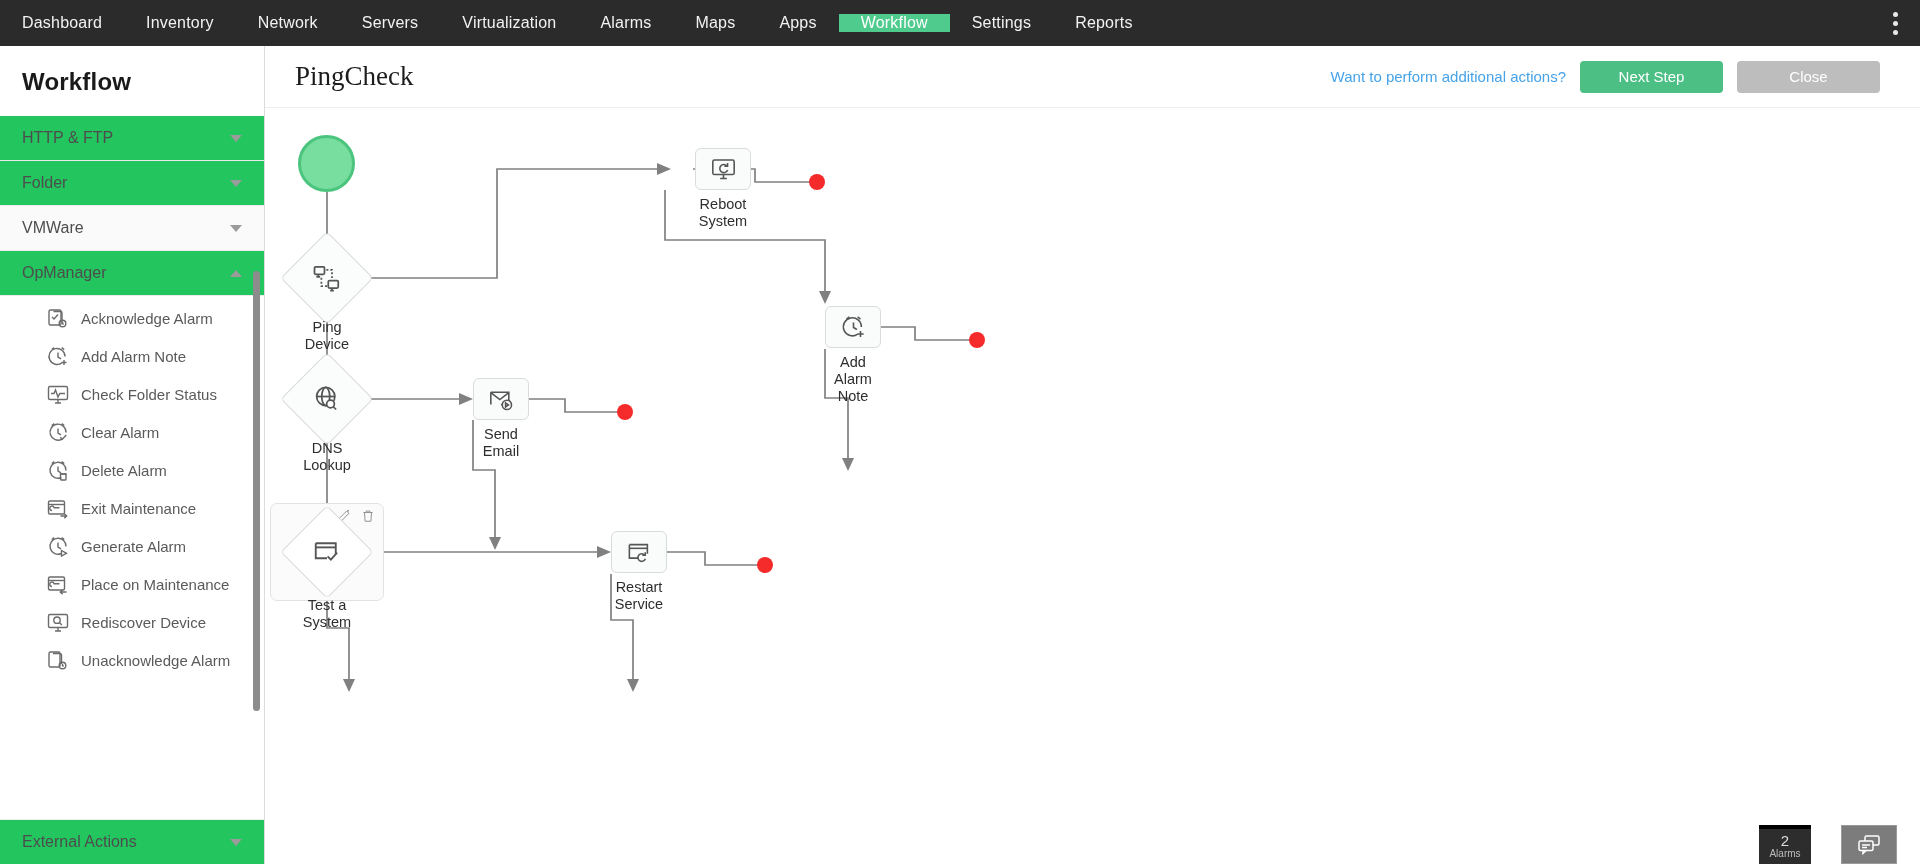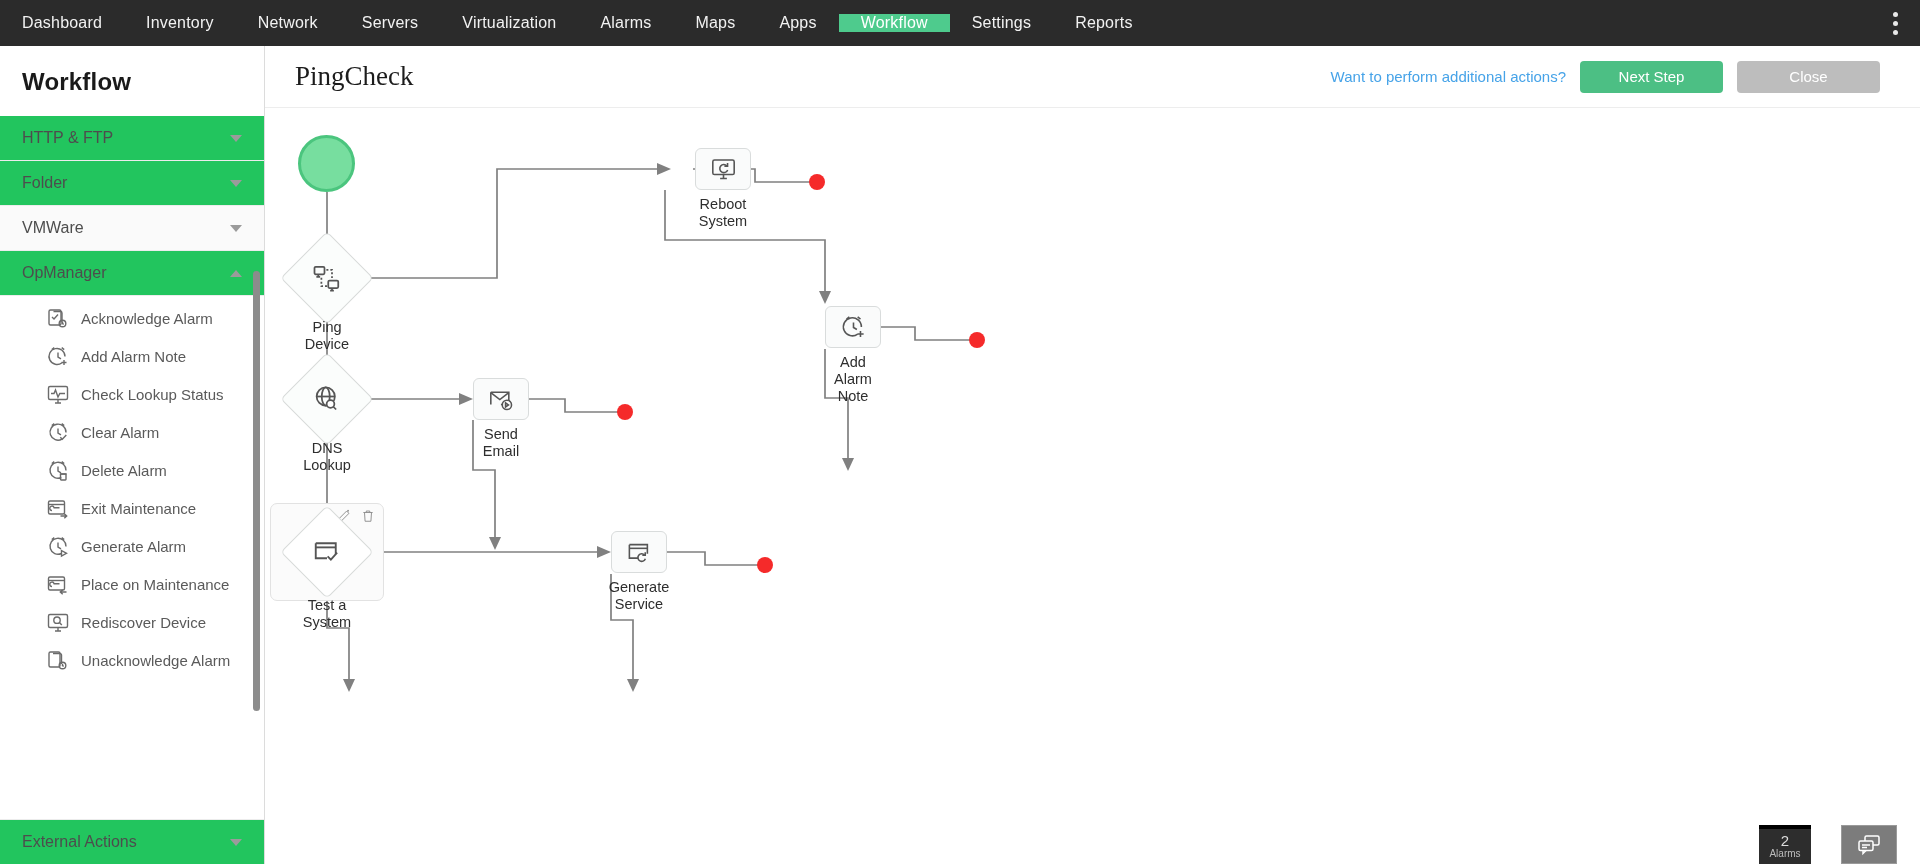--- a/index.html
+++ b/index.html
@@ -204,21 +204,21 @@
       </div>
 
       <div class="sb-item">
         <span class="ico">
           <svg viewBox="0 0 24 24" fill="none" stroke="#6b6b6b" stroke-width="1.4">
               <rect x="2.5" y="3.5" width="19" height="13" rx="1.5"></rect>
               <path d="M5 10.5h3l1.5-3.5L12 14l1.8-3.5H19"></path>
               <path d="M9 20h6M12 16.5V20"></path>
             </svg>
         </span>
-        <span class="lbl">Check Lookup Status</span>
+        <span class="lbl">Check Folder Status</span>
       </div>
 
       <div class="sb-item">
         <span class="ico">
           <svg viewBox="0 0 24 24" fill="none" stroke="#6b6b6b" stroke-width="1.4">
               <path d="M20 11.5a8 8 0 1 0-4 6.6"></path>
               <path d="M12 7.5v4.5l3 1.8"></path>
               <path d="M5.8 4.6L8.3 2.6M18.2 4.6L15.7 2.6"></path>
               <path d="M14.3 16.3l2 2 4-4.3"></path>
             </svg>
@@ -481,21 +481,21 @@
         <div class="rect">
           <svg width="27" height="27" viewBox="0 0 24 24" fill="none" stroke="#555" stroke-width="1.4">
             <path d="M3 5h16v8"></path>
               <path d="M3 5v12h8"></path>
               <path d="M3 8.3h16"></path>
             <path d="M4.8 6.6h.01M6.4 6.6h.01M8 6.6h.01"></path>
             <path d="M16.5 14.2a3.4 3.4 0 1 0 .7 3.4"></path>
               <path d="M17.1 11.8v2.6h-2.6"></path>
           </svg>
         </div>
-        <div class="node-label" style="top:48px;">Generate
+        <div class="node-label" style="top:48px;">Restart
 Service</div>
       </div>
       <div class="dot-red" style="position:absolute; left:492px; top:449px;"></div>
 
       <div class="alarm-badge">
         <span class="num">2</span>
         <span class="txt">Alarms</span>
       </div>
       <div class="chat-widget">
         <svg width="26" height="22" viewBox="0 0 26 22" fill="none" stroke="#ffffff" stroke-width="1.5">

